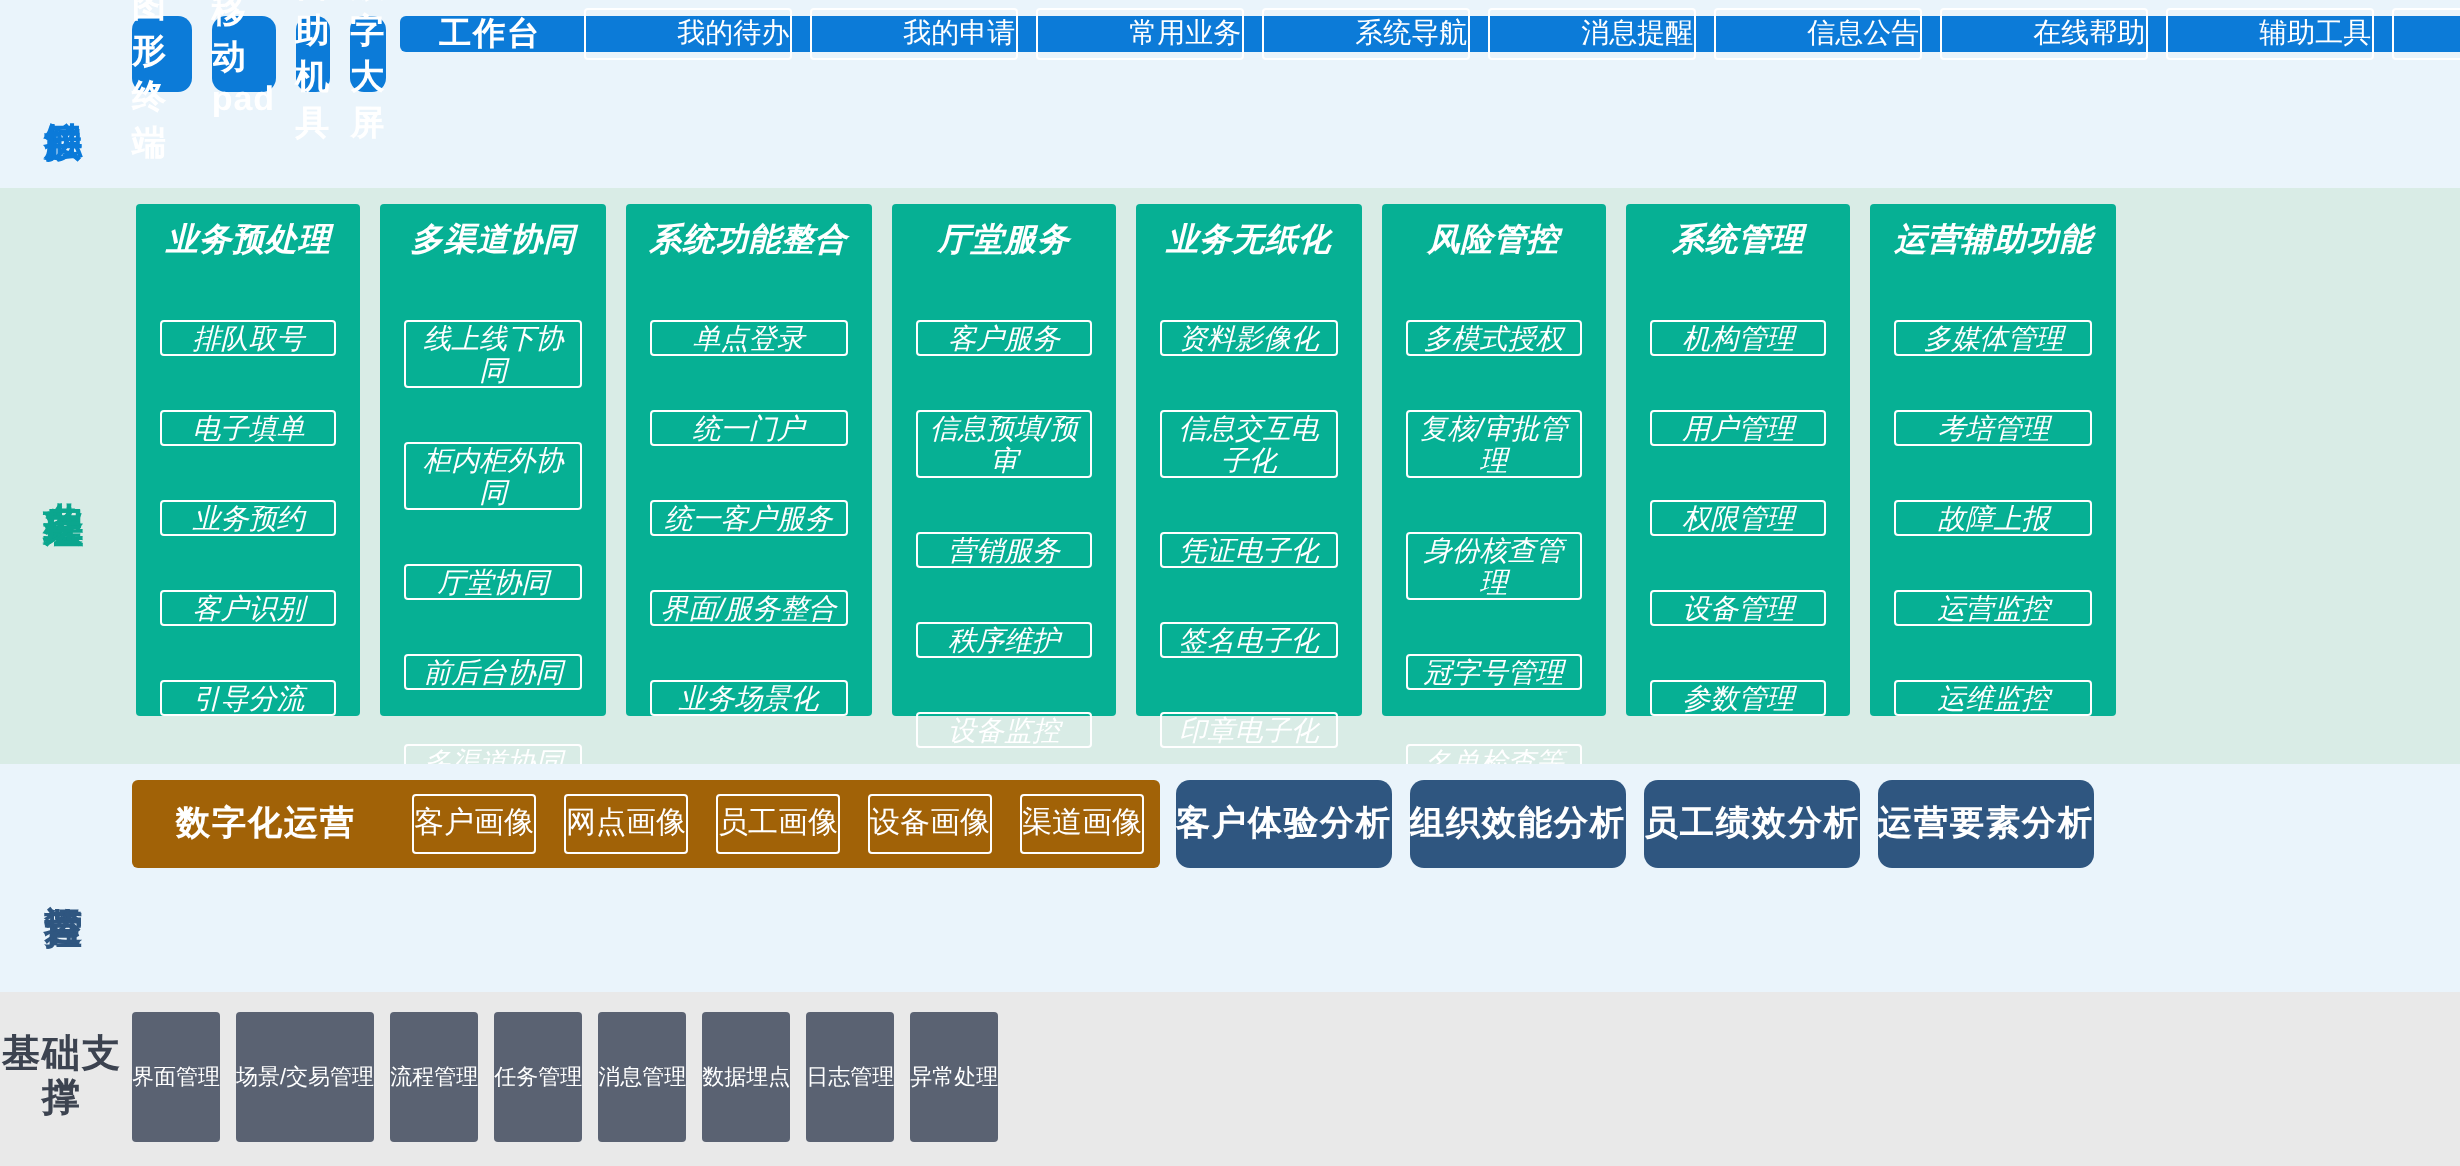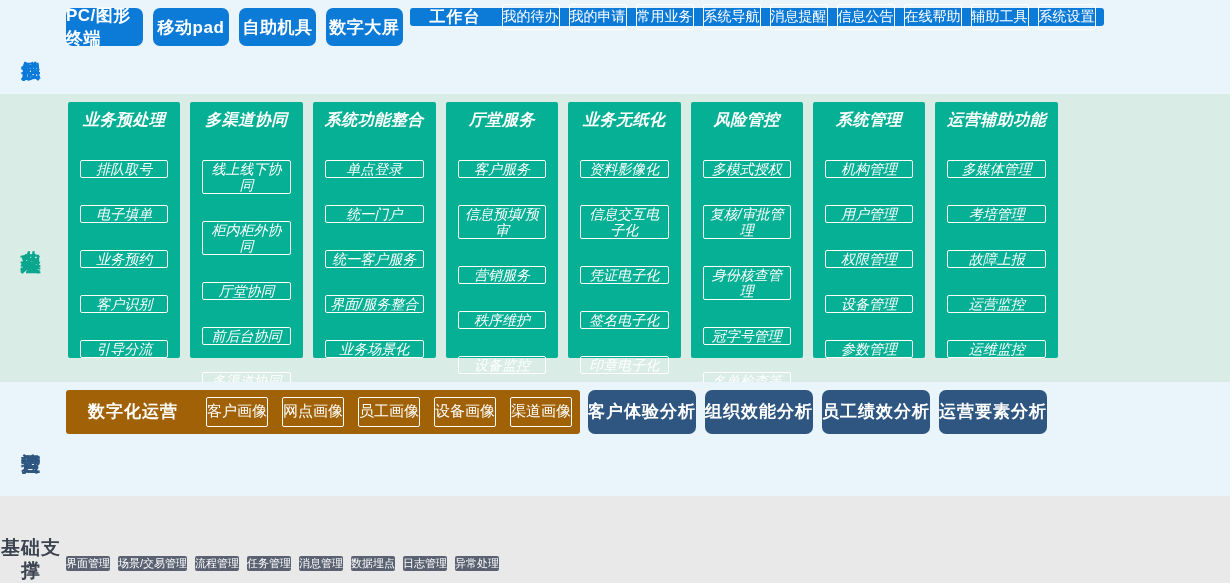--- a/index.html
+++ b/index.html
@@ -38,21 +38,21 @@
     height:18px;background:#0c7bd8;border-radius:3px;
     display:flex;align-items:center;padding:0 8px;gap:9px;
   }
   .func-bar-title{
     color:#fff;font-size:16px;font-weight:bold;letter-spacing:1px;
     padding:0 12px;white-space:nowrap;
   }
   .func-chip{
     flex:1;height:24px;border:1px solid #ffffff;border-radius:2px;
     color:#fff;font-size:14px;
-    display:flex;align-items:center;justify-content:center;white-space:nowrap;
+    display:flex;align-items:center;justify-content:center;white-space:nowrap;padding-left:46px;
   }
 
   
   .layer-business{background:#d9ece6;height:288px;}
   .layer-business .layer-label{color:#0ba68e;font-size:20px;}
   .l2-body{padding:8px 22px 24px 6px;font-style:italic;}
   .col-wrap{display:flex;gap:10px;height:100%;}
   .bcol{
     flex:1;background:#06b094;border-radius:2px;
     display:flex;flex-direction:column;align-items:stretch;
@@ -87,21 +87,21 @@
     display:flex;align-items:center;justify-content:center;white-space:nowrap;
   }
   .ops-row2{display:flex;gap:9px;height:44px;}
   .ops-analysis{
     flex:1;background:#2f5680;border-radius:7px;color:#fff;
     font-size:17px;font-weight:bold;letter-spacing:1px;
     display:flex;align-items:center;justify-content:center;
   }
 
   
-  .layer-base{background:#e9e9e9;height:92px;align-items:flex-end;}
+  .layer-base{background:#e9e9e9;height:92px;}
   .layer-base .layer-label{color:#3c4350;font-size:19px;writing-mode:horizontal-tb;text-orientation:mixed;line-height:1.2;text-align:center;}
   .l4-body{padding:10px 22px 12px 4px;}
   .base-row{display:flex;gap:8px;height:100%;}
   .base-chip{
     flex:1;background:#5a6272;border-radius:2px;color:#fff;
     font-size:11px;
     display:flex;align-items:center;justify-content:center;white-space:nowrap;
   }
 </style>
 </head>

